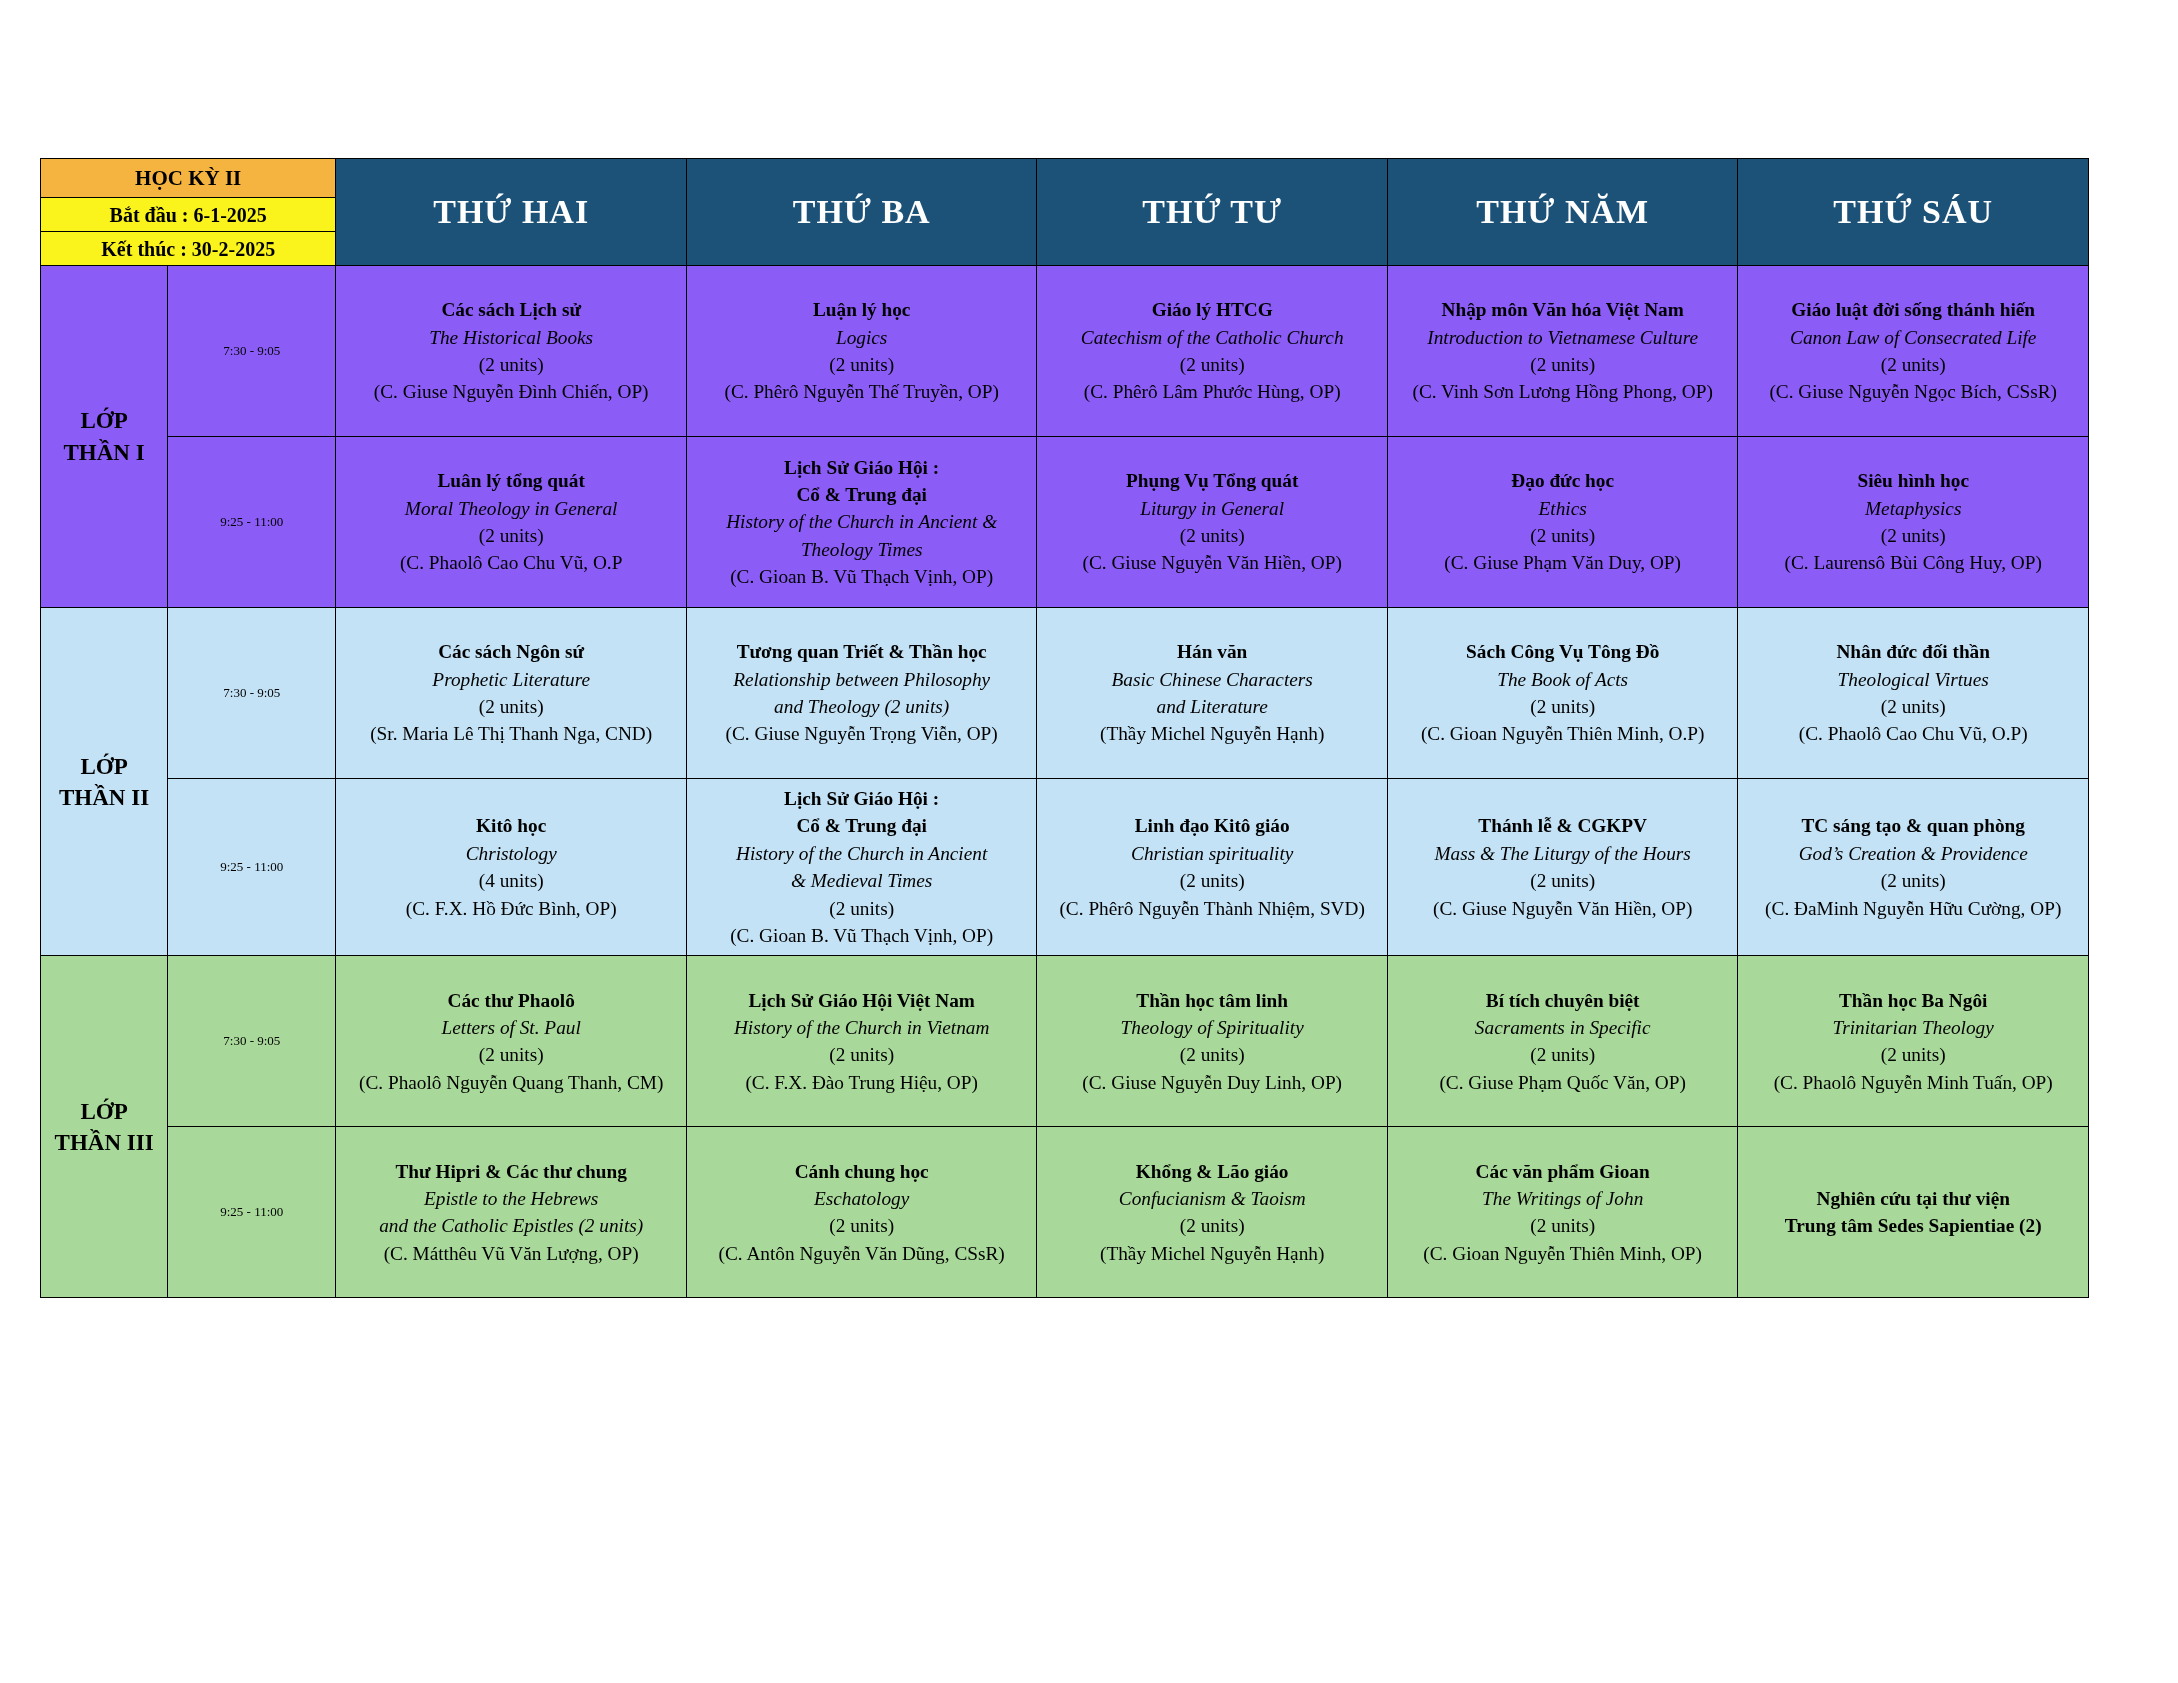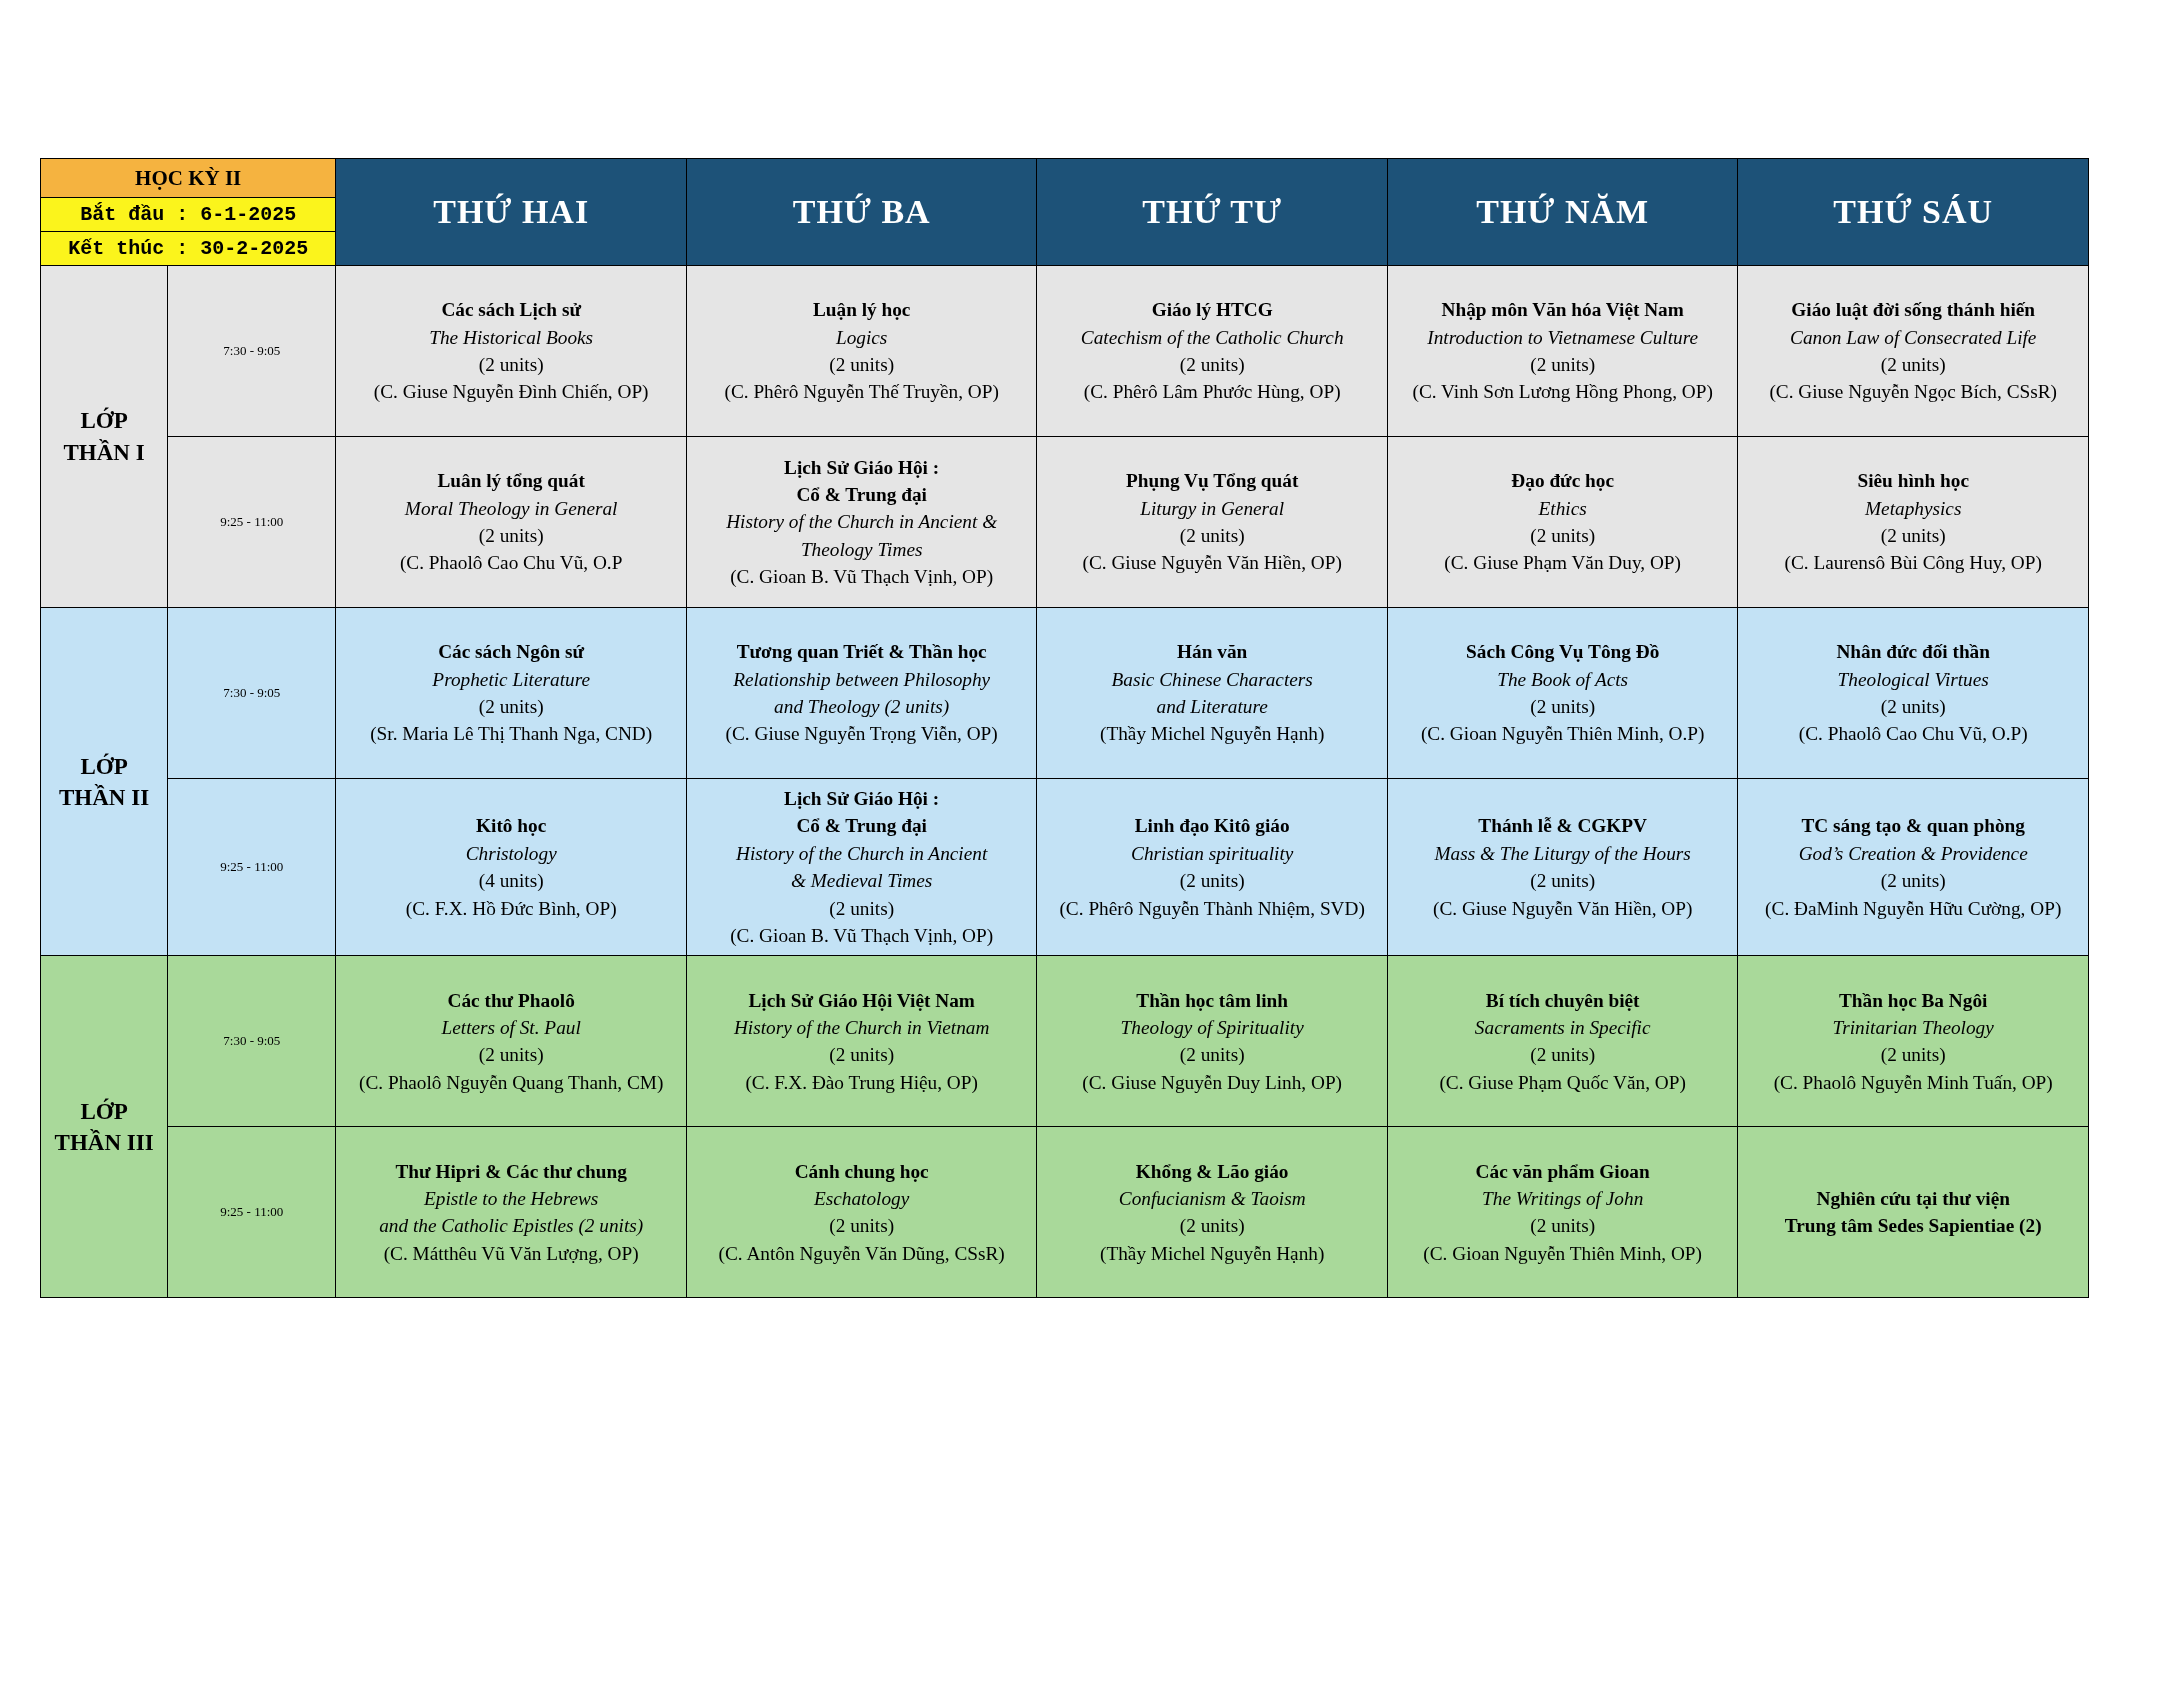--- a/index.html
+++ b/index.html
@@ -44,21 +44,21 @@
   }
   .hdr-term-inner { display: block; }
   .hdr-line {
     border-bottom: 1.5px solid #000;
     font-weight: bold;
     font-size: 21px;
     line-height: 1.0;
     padding: 9px 2px 8px 2px;
   }
   .hdr-line.orange { background: #f5b340; }
-  .hdr-line.yellow { background: #fbf41c; padding: 7px 2px 6px 2px; font-size: 20px; font-family: Liberation Mono, monospace; }
+  .hdr-line.yellow { background: #fbf41c; padding: 7px 2px 6px 2px; font-size: 20px; }
   .hdr-line.last { border-bottom: none; }
 
   .hdr-day {
     background: #1d5278;
     color: #ffffff;
     font-weight: bold;
     font-size: 34px;
     letter-spacing: 1px;
     font-family: "Liberation Serif", serif;
   }
@@ -76,21 +76,21 @@
     font-size: 19.3px;
     line-height: 1.42;
   }
   .cell .vn  { font-weight: bold; }
   .cell .en  { font-style: italic; }
   .cell .un  { }
   .cell .tc  { }
   .cell div { margin: 0; }
 
   
-  .band1 { background: #e5e5e5; }
+  .band1 { background: #8b5cf6; }
   .band2 { background: #c3e2f5; }
   .band3 { background: #a9d99a; }
 
   .row-h-top td { height: 158px; }
   .row-h-bot td { height: 158px; }
 </style>
 </head>
 <body>
 
 <div class="page">

